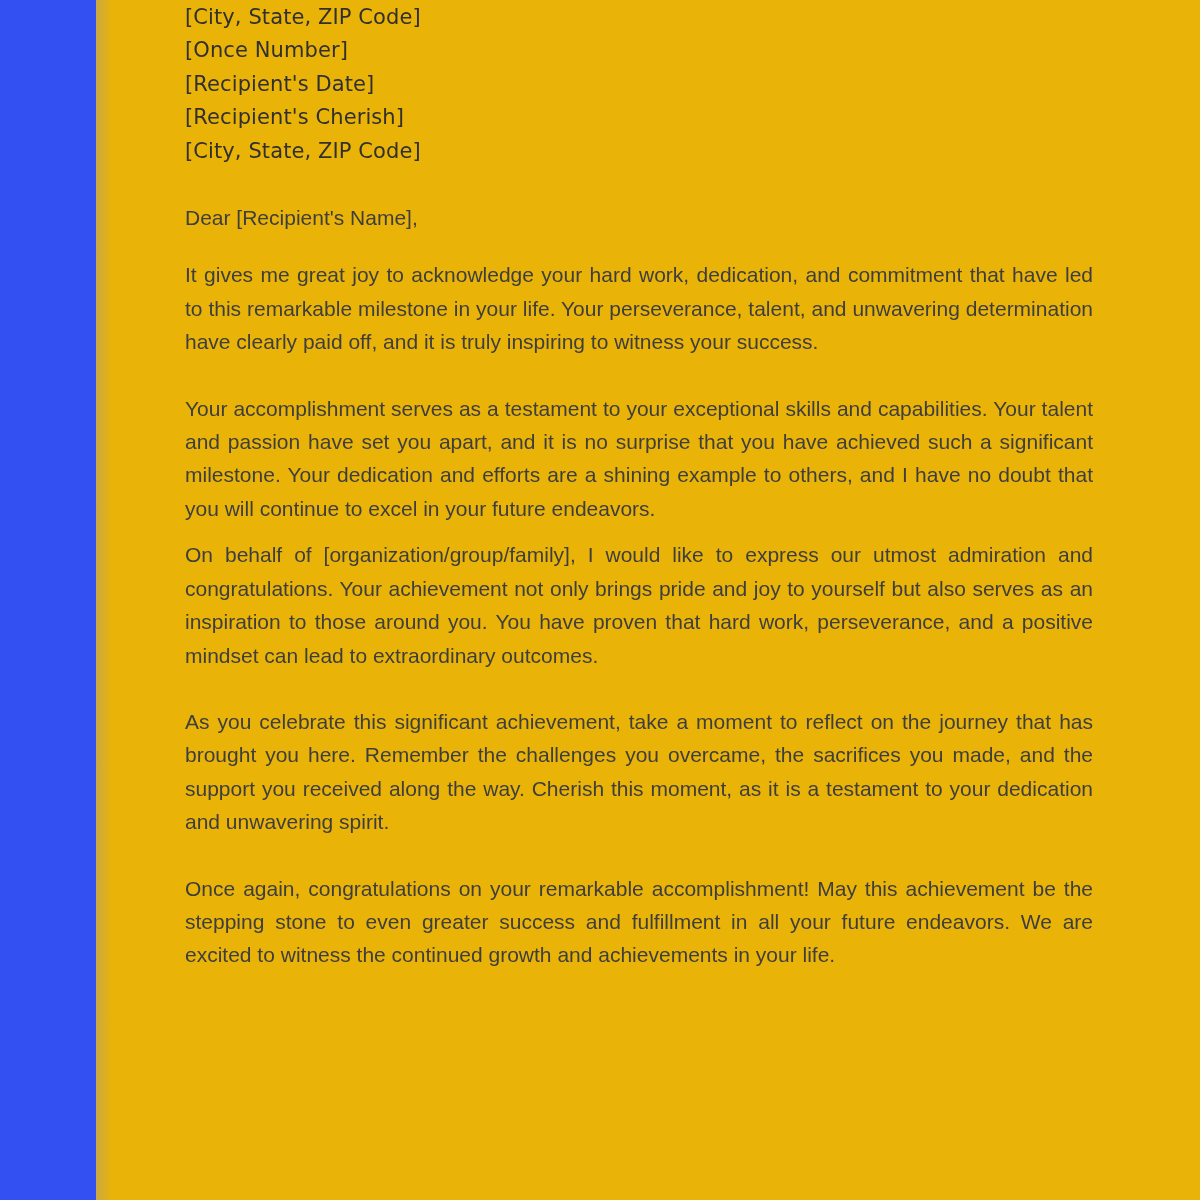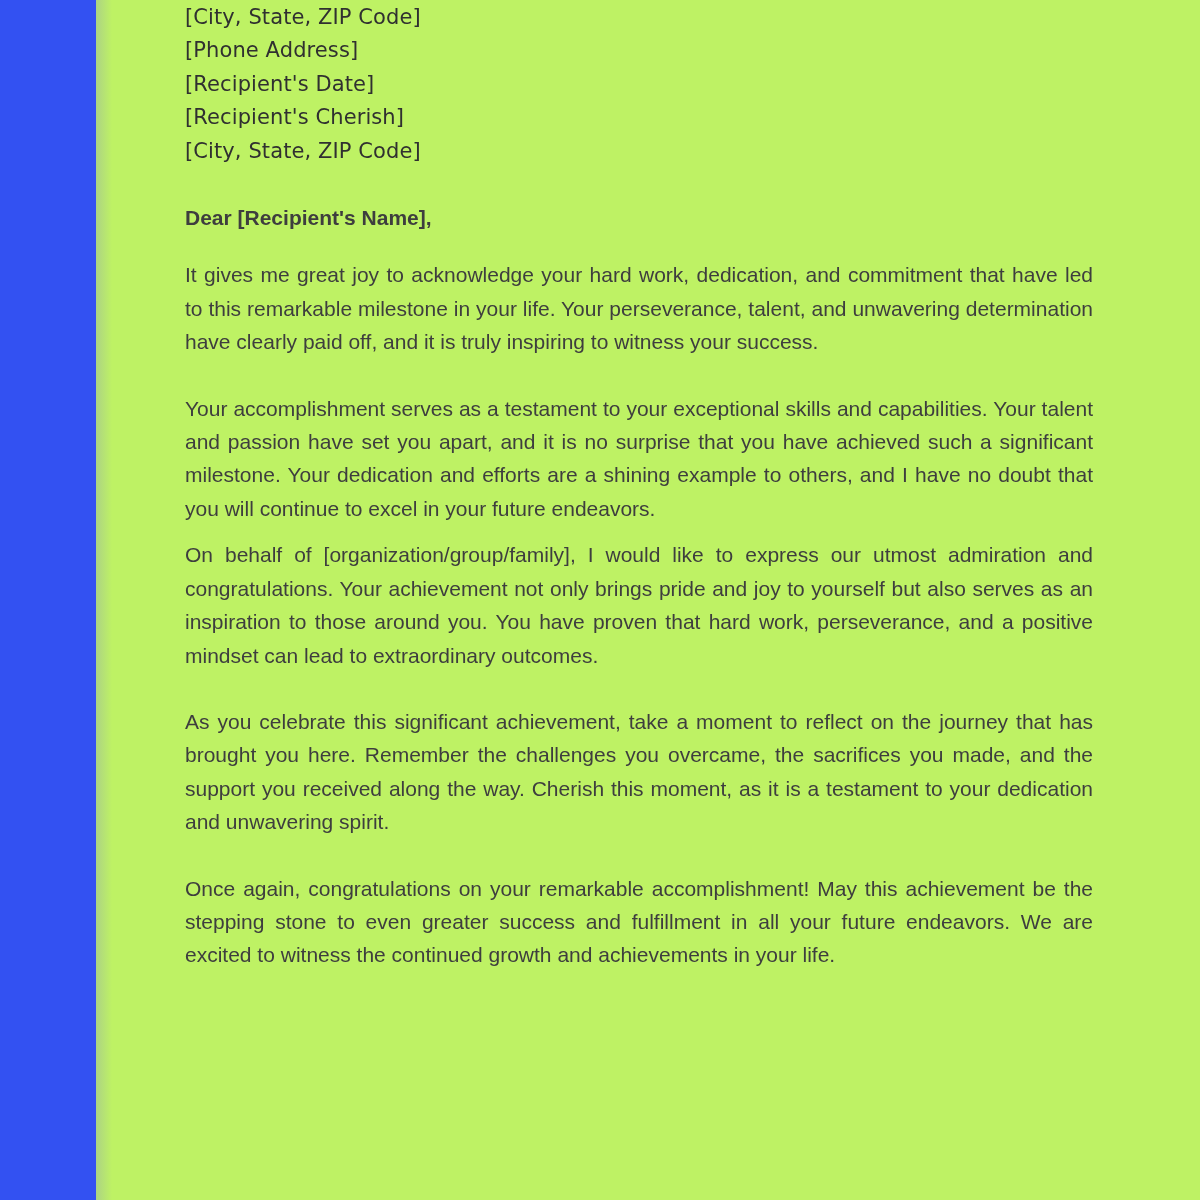--- a/index.html
+++ b/index.html
@@ -7,21 +7,21 @@
     padding: 0;
     width: 1200px;
     height: 1200px;
     background: #ffffff;
     overflow: hidden;
   }
   .canvas {
     position: relative;
     width: 1200px;
     height: 1200px;
-    background: #bef264;
+    background: #eab308;
   }
   .accent-bar {
     position: absolute;
     left: 0;
     top: 0;
     width: 96px;
     height: 1200px;
   }
   .page-edge-shadow {
     position: absolute;
@@ -45,21 +45,20 @@
     letter-spacing: 0.1px;
   }
   .address-line {
     white-space: nowrap;
   }
   .salutation {
     margin-top: 33px;
     font-family: "Liberation Sans", sans-serif;
     font-size: 21px;
     line-height: 33.4px;
-    font-weight: bold;
   }
   .paragraph {
     margin-top: 33px;
     font-family: "Liberation Sans", sans-serif;
     font-size: 21px;
     line-height: 33.4px;
     text-align: justify;
     text-justify: inter-word;
   }
 </style>
@@ -69,21 +68,21 @@
 <div class="canvas">
 
   <div class="accent-bar" style="background-color: rgb(51, 81, 242);"></div>
 
   <div class="page-edge-shadow"></div>
 
   <div class="letter">
 
     <div class="address-block" style="color: rgb(48, 48, 48);">
       <div class="address-line">[City, State, ZIP Code]</div>
-      <div class="address-line">[Phone Address]</div>
+      <div class="address-line">[Once Number]</div>
       <div class="address-line">[Recipient's Date]</div>
       <div class="address-line">[Recipient's Cherish]</div>
       <div class="address-line">[City, State, ZIP Code]</div>
     </div>
 
     <div class="salutation" style="color: rgb(62, 62, 62);">Dear [Recipient's Name],</div>
 
     <div class="paragraph" style="color: rgb(62, 62, 62); margin-top: 24px;">It gives me great joy to acknowledge your hard work, dedication, and commitment that have led to this remarkable milestone in your life. Your perseverance, talent, and unwavering determination have clearly paid off, and it is truly inspiring to witness your success.</div>
     <div class="paragraph" style="color: rgb(62, 62, 62);">Your accomplishment serves as a testament to your exceptional skills and capabilities. Your talent and passion have set you apart, and it is no surprise that you have achieved such a significant milestone. Your dedication and efforts are a shining example to others, and I have no doubt that you will continue to excel in your future endeavors.</div>
     <div class="paragraph" style="color: rgb(62, 62, 62); margin-top: 13px;">On behalf of [organization/group/family], I would like to express our utmost admiration and congratulations. Your achievement not only brings pride and joy to yourself but also serves as an inspiration to those around you. You have proven that hard work, perseverance, and a positive mindset can lead to extraordinary outcomes.</div>

